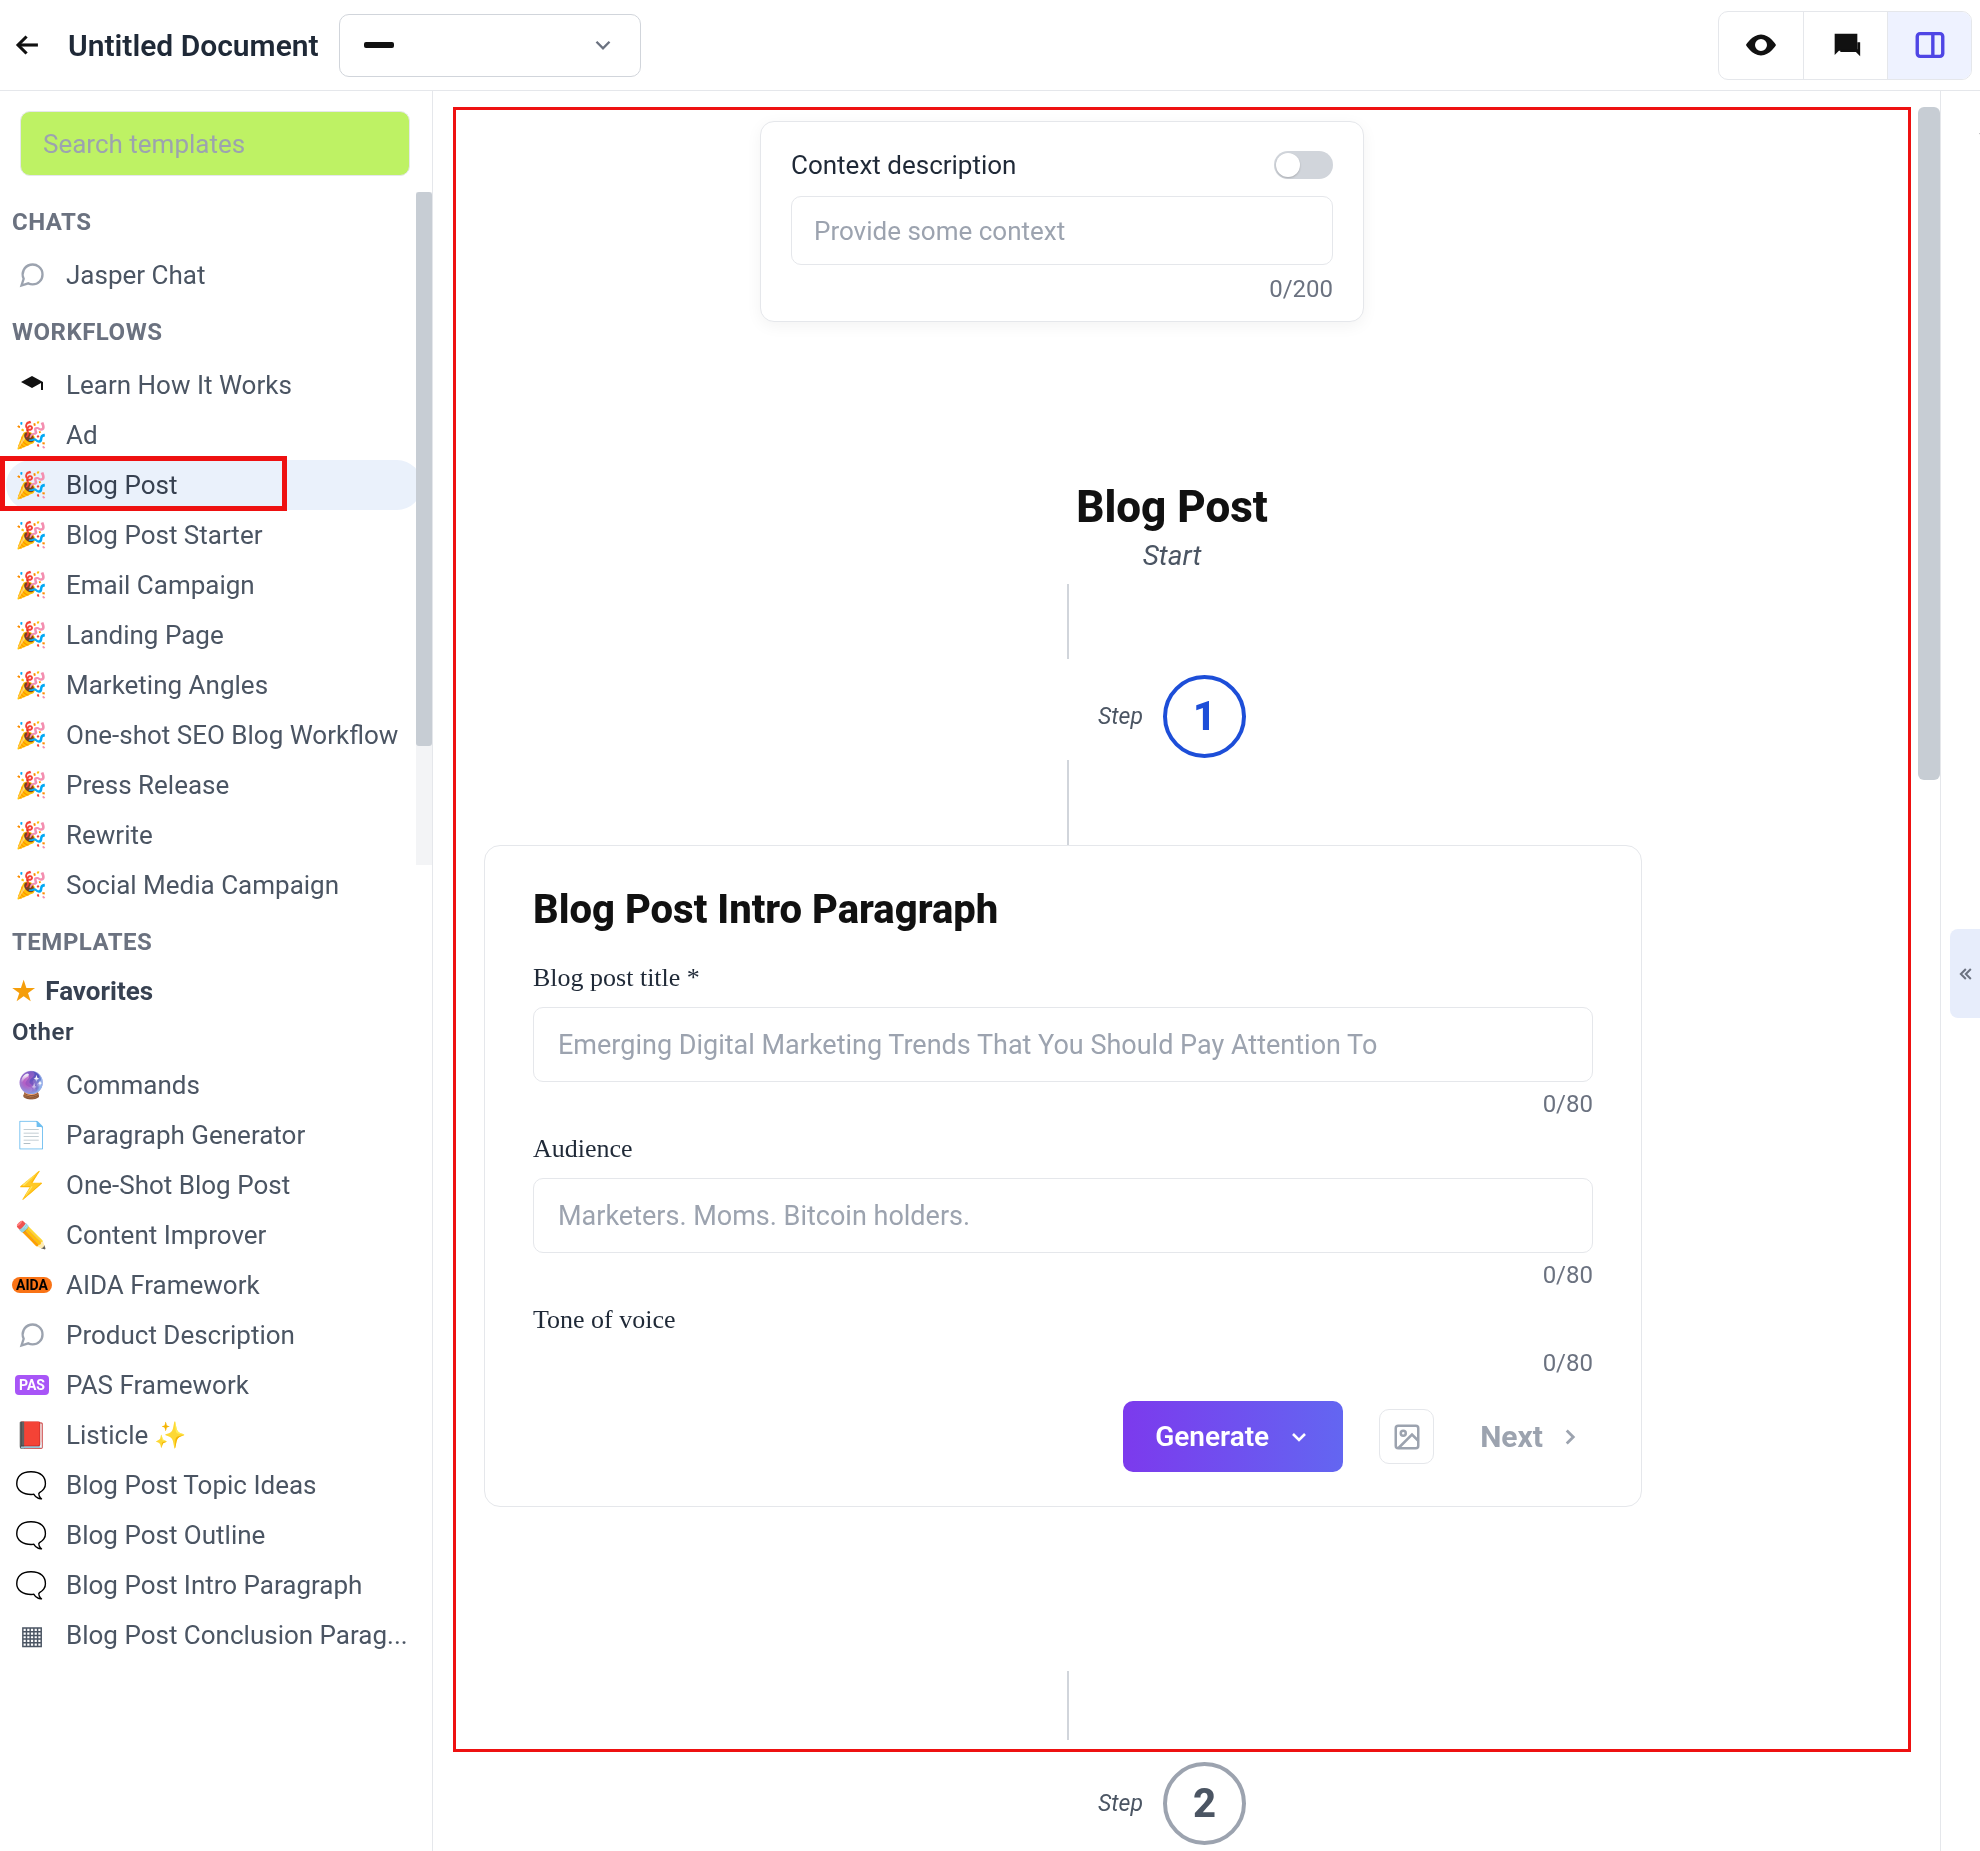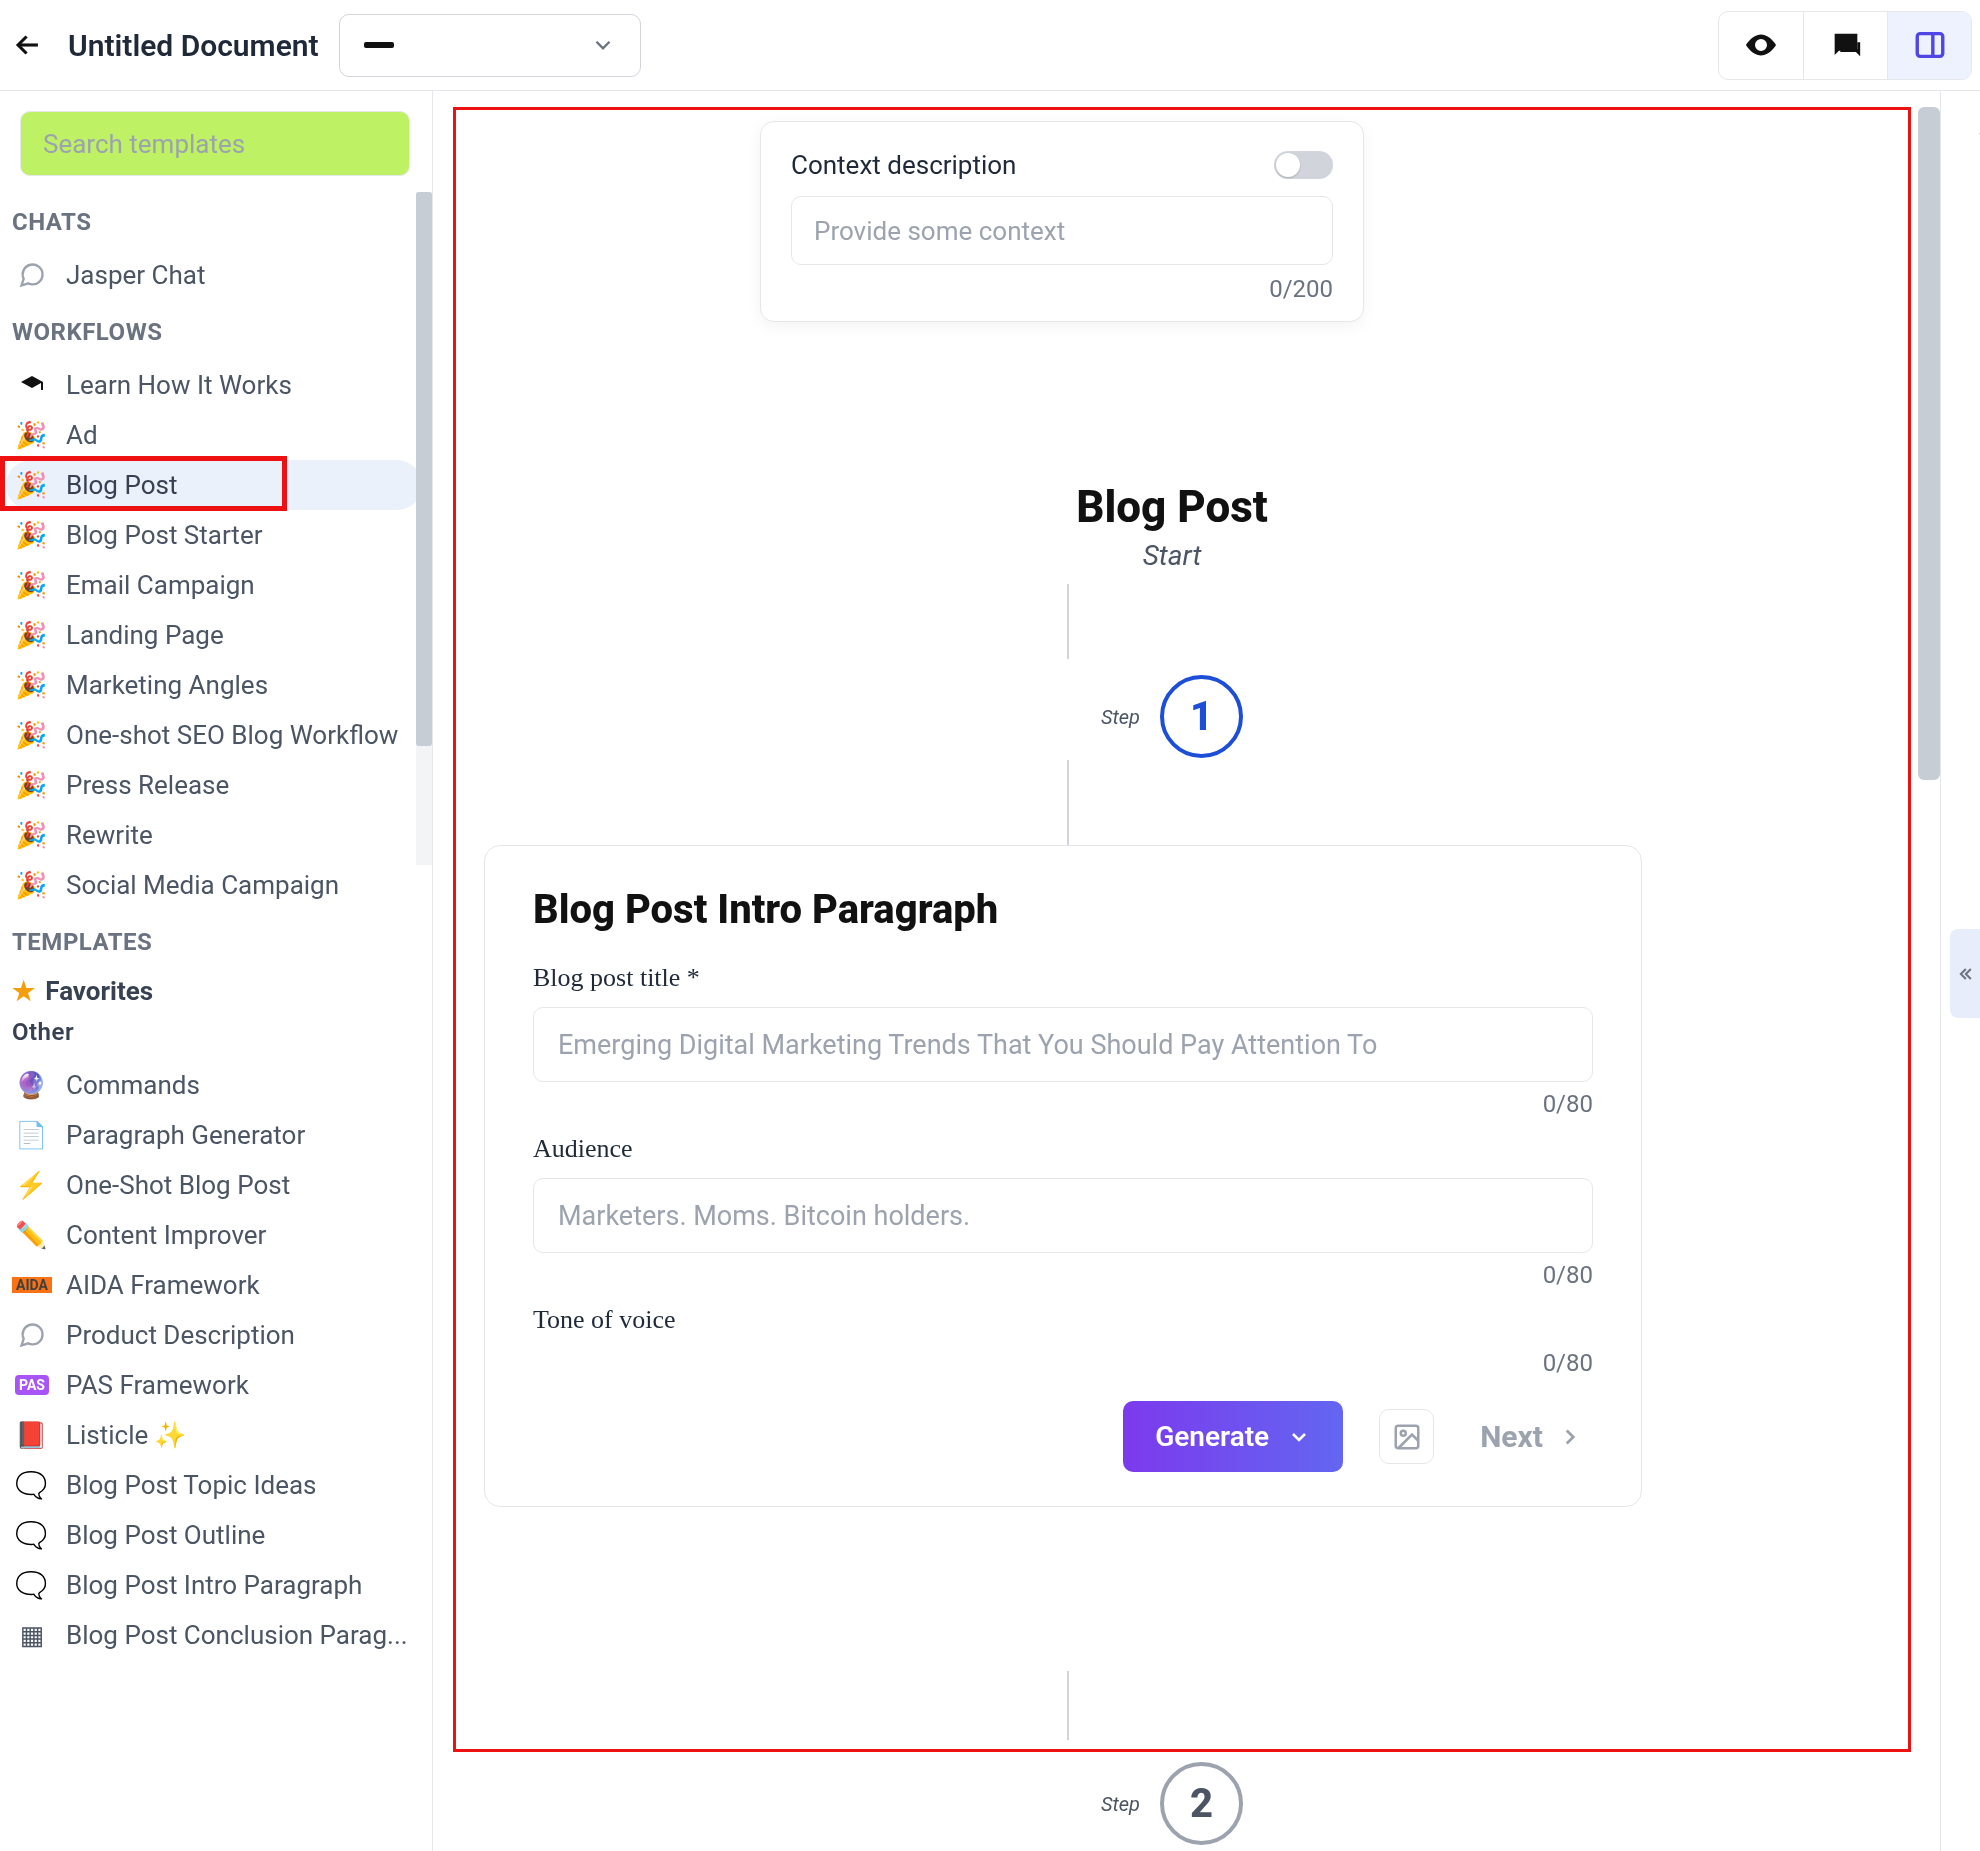--- a/index.html
+++ b/index.html
@@ -52,21 +52,21 @@
   .toggle::after{content:""; position:absolute; left:2px; top:2px; width:24px; height:24px; background:#fff; border-radius:50%; box-shadow:0 1px 2px rgba(0,0,0,0.2);}
   .ctx-input { width:100%; height:69px; border:1px solid #e5e7eb; border-radius:10px; padding:0 22px; font-size:26px; color:#374151;}
   .ctx-input::placeholder{color:#9ca3af;}
   .ctx-count { text-align:right; font-size:24px; color:#6b7280; margin-top:10px;}
 
   .flow-title { position:absolute; left:0; right:69px; top:390px; text-align:center;}
   .flow-title h1 { font-size:44px; font-weight:800; color:#111;}
   .flow-title .sub { font-size:28px; font-style:italic; color:#4b5563; margin-top:6px;}
   .vline1 { position:absolute; left:634px; top:493px; width:2px; height:75px; background:#d1d5db;}
   .step-row { position:absolute; left:0; right:69px; top:584px; display:flex; justify-content:center; align-items:center; gap:20px;}
-  .step-txt { font-size:20px; font-style:italic; color:#4b5563;}
+  .step-txt { font-size:23px; font-style:italic; color:#4b5563;}
   .step-circle { width:83px; height:83px; border:4px solid #1d4ed8; border-radius:50%; display:flex; align-items:center; justify-content:center; font-size:40px; font-weight:800; color:#1d4ed8; background:#fff;}
   .step-circle.grey { border-color:#9ca3af; color:#4b5563;}
   .vline2 { position:absolute; left:634px; top:669px; width:2px; height:87px; background:#d1d5db;}
 
   .form-card { position:absolute; left:51px; top:754px; width:1158px; border:1px solid #e5e7eb; border-radius:16px; background:#fff; padding:40px 48px 34px 48px;}
   .form-card h2 { font-size:40px; font-weight:800; color:#111; margin-bottom:30px;}
   .f-label { font-size:26px; color:#1f2937; margin-bottom:14px; margin-top:16px;font-family:Liberation Serif, serif;}
   .f-input { width:100%; height:75px; border:1px solid #e5e7eb; border-radius:10px; padding:0 24px; font-size:27px; color:#374151;}
   .f-input::placeholder{color:#9ca3af;}
   .f-count { text-align:right; font-size:24px; color:#6b7280; margin-top:8px;}
@@ -211,21 +211,21 @@
     <div class="sb-item">
         <span class="icon" style="color:#f97316;">⚡</span>
         <span>One-Shot Blog Post</span>
       </div>
     <div class="sb-item">
         <span class="icon">✏️</span>
         <span>Content Improver</span>
       </div>
     <div class="sb-item">
         <span class="icon">
-          <span style="background:#f97316;color:#404040;font-size:14px;font-weight:700;padding:0 4px;border-radius:0;">AIDA</span>
+          <span style="background:#f97316;color:#000000;font-size:14px;font-weight:700;padding:0 4px;border-radius:8px;">AIDA</span>
         </span>
         <span>AIDA Framework</span>
       </div>
     <div class="sb-item">
         <span class="icon">
           <svg width="28" height="28" viewBox="0 0 24 24" fill="none" stroke="#9ca3af" stroke-width="2">
             <path d="M21 11.5a8.38 8.38 0 01-8.5 8.5 8.5 8.5 0 01-3.7-.85L3 21l1.85-5.8A8.5 8.5 0 1121 11.5z"></path>
           </svg>
         </span>
         <span>Product Description</span>

